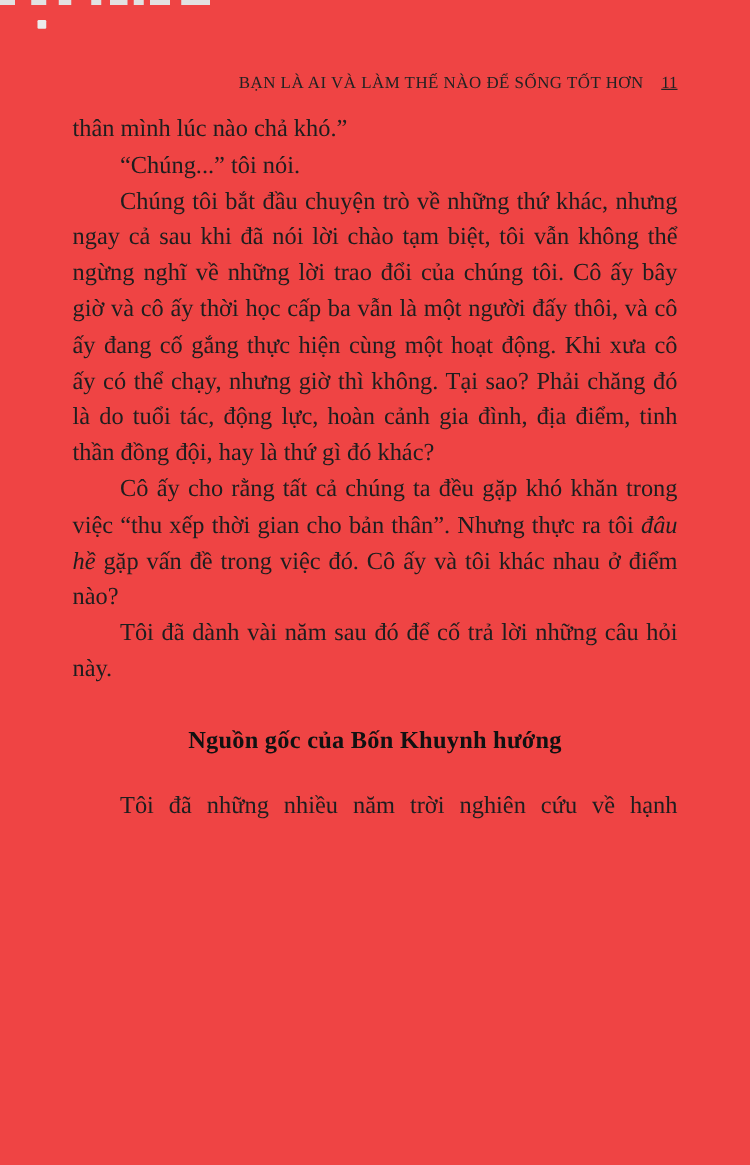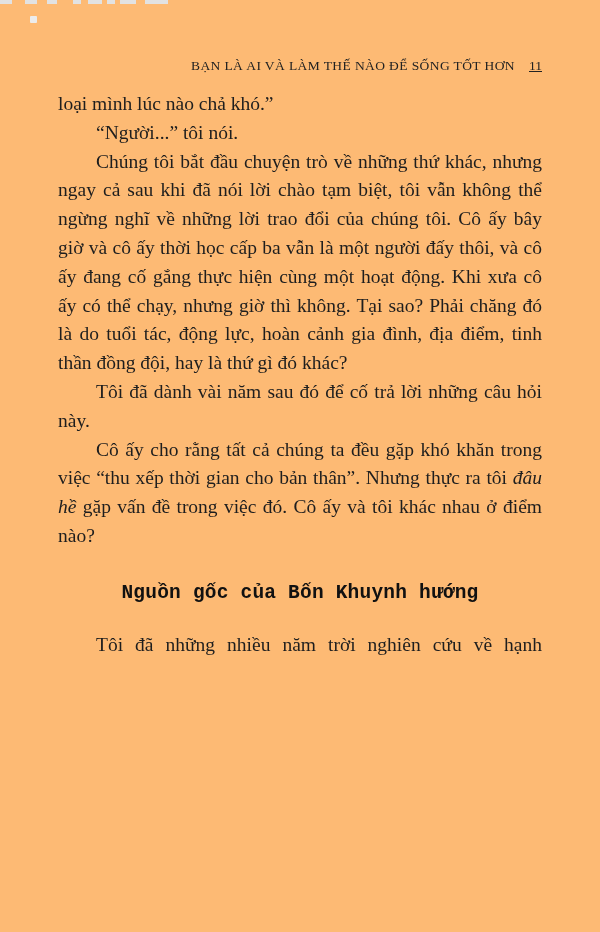--- a/index.html
+++ b/index.html
@@ -4,21 +4,21 @@
 <style>
   html, body {
     margin: 0;
     padding: 0;
     background: #ffffff;
   }
   .page {
     position: relative;
     width: 600px;
     height: 932px;
-    background: #fdba74;
+    background: #ef4444;
     overflow: hidden;
     font-family: "Liberation Serif", serif;
   }
 
   
   .scan-marks i {
     position: absolute;
     top: 0;
     height: 4px;
     background: #e2e2e2;
@@ -69,21 +69,21 @@
     text-indent: 38px;
   }
   .body-text p.stretch {
     text-align-last: justify;
   }
   .body-text em {
     font-style: italic;
   }
 
   .section-heading {
-    font-family: Liberation Mono, monospace;
+    font-family: Liberation Serif, serif;
     font-size: 19.5px;
     line-height: 28px;
     font-weight: 700;
     text-align: center;
     letter-spacing: 0.2px;
     color: #111111;
     margin: 28px 0 24px 0;
   }
 </style>
 </head>
@@ -103,29 +103,29 @@
     <i class="dot" style="left:30px; top:16px; width:7px; height:7px"></i>
   </div>
 
   <div class="running-head">
     <span>BẠN LÀ AI VÀ LÀM THẾ NÀO ĐỂ SỐNG TỐT HƠN</span>
     <span class="page-number">11</span>
   </div>
 
   <div class="body-text">
 
-    <p>loại mình lúc nào chả khó.”</p>
+    <p>thân mình lúc nào chả khó.”</p>
 
-    <p class="indent">“Người...” tôi nói.</p>
+    <p class="indent">“Chúng...” tôi nói.</p>
 
     <p class="indent">Chúng tôi bắt đầu chuyện trò về những thứ khác, nhưng ngay cả sau khi đã nói lời chào tạm biệt, tôi vẫn không thể ngừng nghĩ về những lời trao đổi của chúng tôi. Cô ấy bây giờ và cô ấy thời học cấp ba vẫn là một người đấy thôi, và cô ấy đang cố gắng thực hiện cùng một hoạt động. Khi xưa cô ấy có thể chạy, nhưng giờ thì không. Tại sao? Phải chăng đó là do tuổi tác, động lực, hoàn cảnh gia đình, địa điểm, tinh thần đồng đội, hay là thứ gì đó khác?</p>
 
+    <p class="indent"><span>Cô ấy cho rằng tất cả chúng ta đều gặp khó khăn trong việc “thu xếp thời gian cho bản thân”. Nhưng thực ra tôi </span><em>đâu hề</em><span> gặp vấn đề trong việc đó. Cô ấy và tôi khác nhau ở điểm nào?</span></p>
+
     <p class="indent">Tôi đã dành vài năm sau đó để cố trả lời những câu hỏi này.</p>
-
-    <p class="indent"><span>Cô ấy cho rằng tất cả chúng ta đều gặp khó khăn trong việc “thu xếp thời gian cho bản thân”. Nhưng thực ra tôi </span><em>đâu hề</em><span> gặp vấn đề trong việc đó. Cô ấy và tôi khác nhau ở điểm nào?</span></p>
 
     <h2 class="section-heading">Nguồn gốc của Bốn Khuynh hướng</h2>
 
 
 
     <p class="indent stretch">Tôi đã những nhiều năm trời nghiên cứu về hạnh</p>
 
   </div>
 
 </div>

